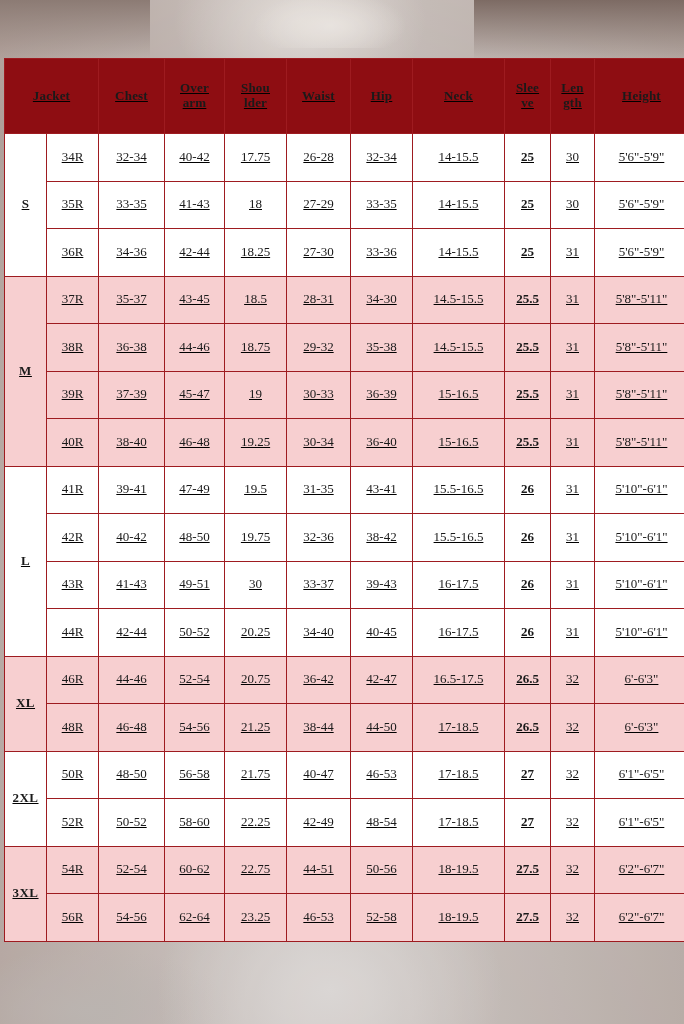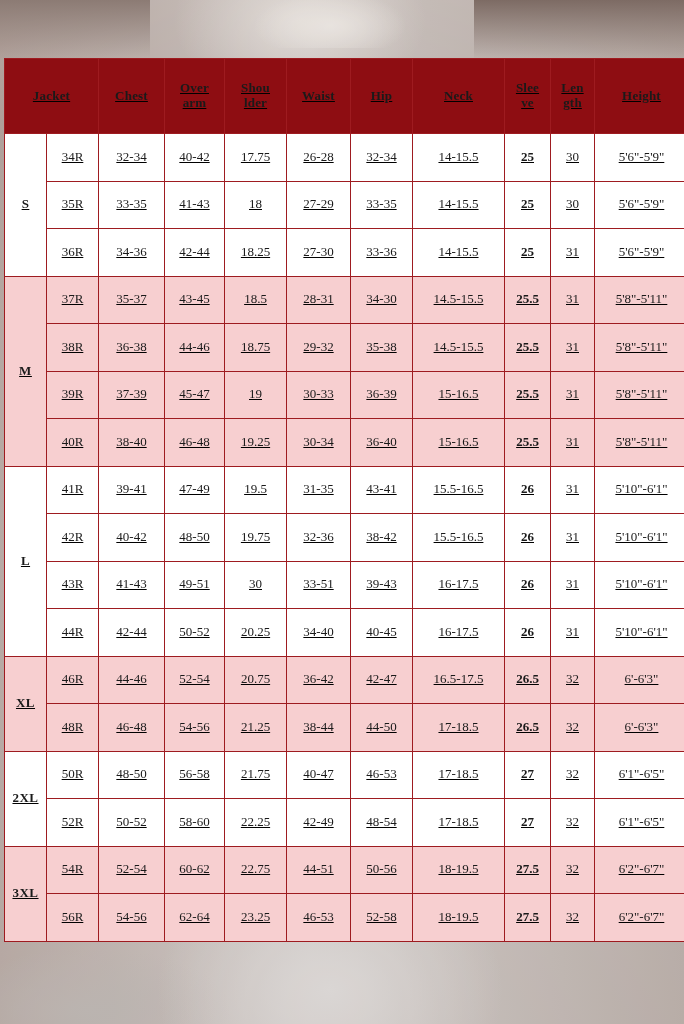--- a/index.html
+++ b/index.html
@@ -267,21 +267,21 @@
           <td>15.5-16.5</td>
           <td class="sleeve-cell">26</td>
           <td>31</td>
           <td class="height-cell">5'10"-6'1"</td>
         </tr>
         <tr>
           <td class="jacket-cell">43R</td>
           <td>41-43</td>
           <td>49-51</td>
           <td>30</td>
-          <td>33-51</td>
+          <td>33-37</td>
           <td>39-43</td>
           <td>16-17.5</td>
           <td class="sleeve-cell">26</td>
           <td>31</td>
           <td class="height-cell">5'10"-6'1"</td>
         </tr>
         <tr>
           <td class="jacket-cell">44R</td>
           <td>42-44</td>
           <td>50-52</td>

